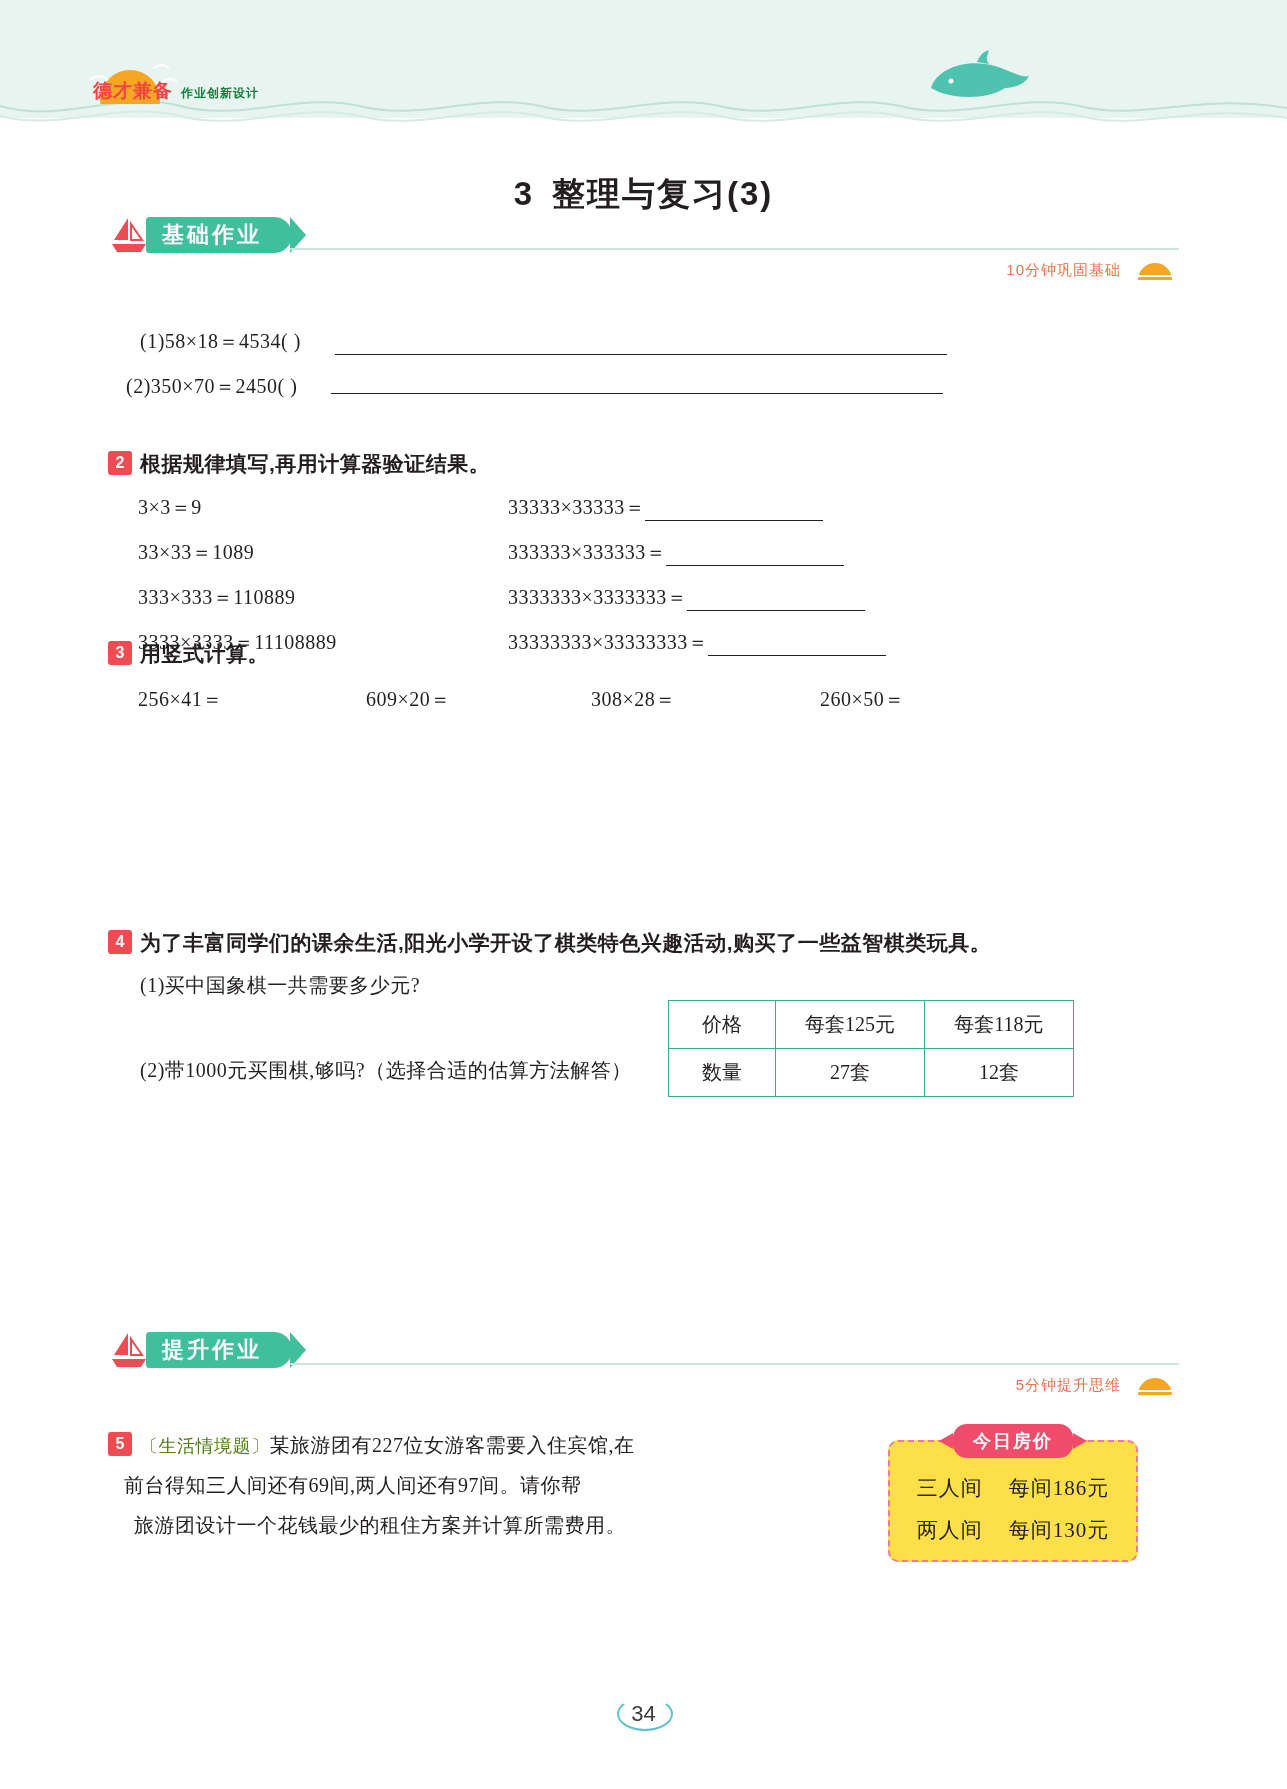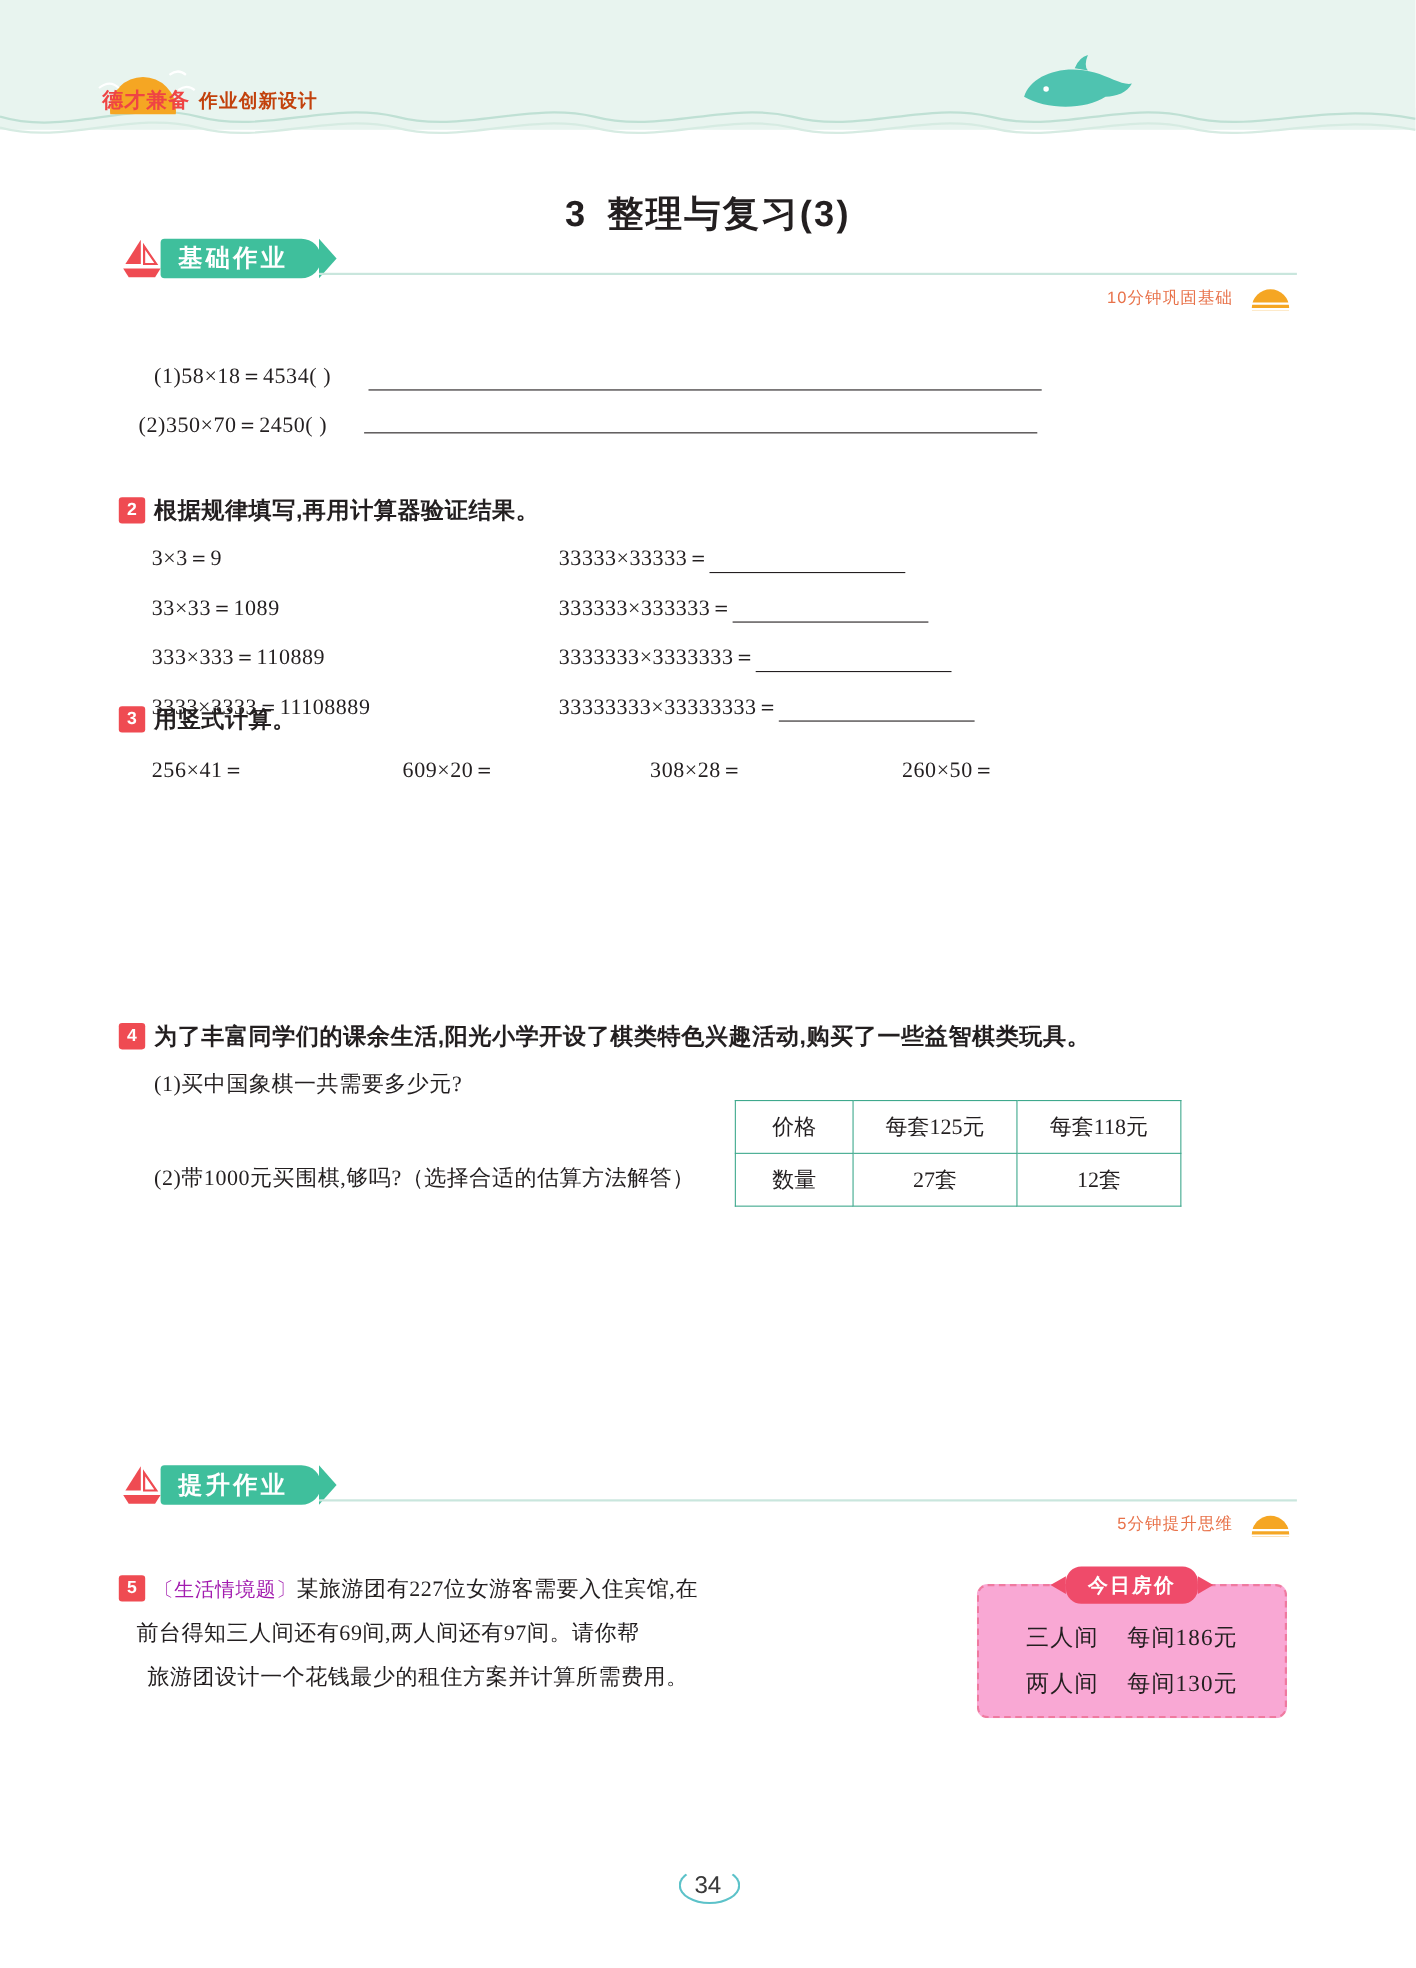--- a/index.html
+++ b/index.html
@@ -51,22 +51,22 @@
   .brand-main {
     font-family: "Liberation Sans", sans-serif;
     font-weight: bold;
     font-size: 19px;
     color: #ef4444;
     letter-spacing: 1px;
   }
   .brand-sub {
     font-family: Liberation Sans, sans-serif;
     font-weight: bold;
-    font-size: 17px;
-    color: #c2410c;
+    font-size: 12px;
+    color: #15803d;
     letter-spacing: 1px;
   }
   .sun-logo {
     position: absolute;
     left: 88px;
     top: 62px;
     width: 96px;
     height: 42px;
     overflow: hidden;
   }
@@ -206,22 +206,22 @@
     min-width: 120px;
     height: 26px;
   }
   table.goods td.head { min-width: 78px; }
 
   
   .price-card {
     position: absolute;
     border: 2px dashed #ef7aa0;
     border-radius: 10px;
-    background: #f9a8d4;
-    padding: 18px 28px 16px;
+    background: #fde047;
+    padding: 18px 12px 16px;
     text-align: center;
   }
   .price-ribbon {
     position: absolute;
     left: 50%;
     transform: translateX(-50%);
     top: -18px;
     background: #ef4b6a;
     color: #fff;
     font-family: "Liberation Sans", sans-serif;
@@ -254,21 +254,21 @@
     font-size: 21px;
     letter-spacing: 1px;
     margin-top: 14px;
     white-space: nowrap;
   }
   .price-row .label { margin-right: 26px; }
 
   .tag {
     font-family: "Liberation Sans", sans-serif;
     font-size: 18px;
-    color: #a21caf;
+    color: #4d7c0f;
     letter-spacing: 0.5px;
   }
 
   
   .page-number {
     position: absolute;
     left: 0;
     bottom: 58px;
     width: 1287px;
     text-align: center;

